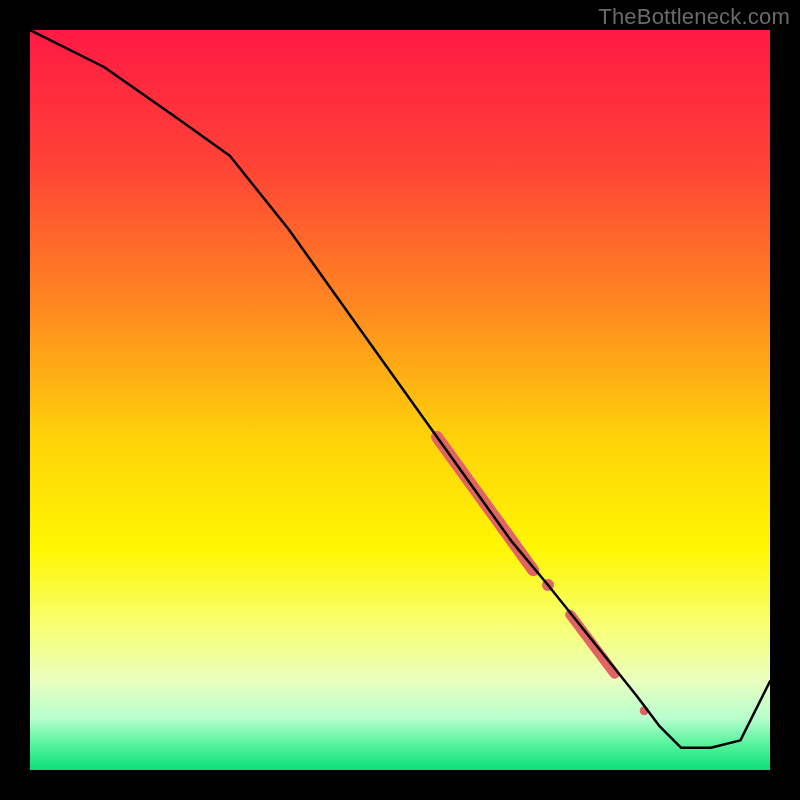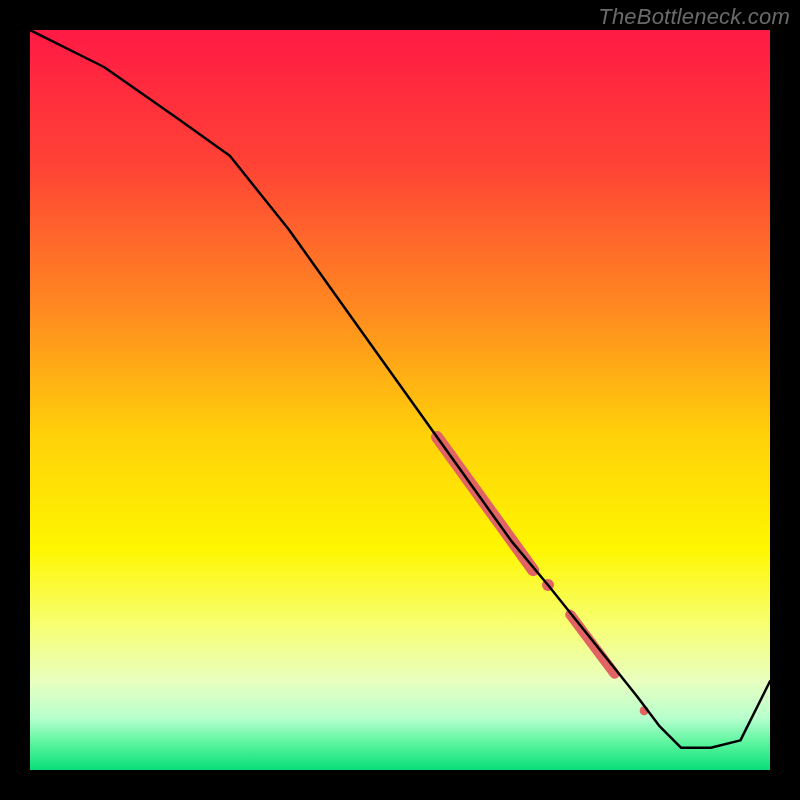--- a/index.html
+++ b/index.html
@@ -8,21 +8,20 @@
     width: 800px;
     height: 800px;
     background: #000;
     overflow: hidden;
   }
   .chart-container {
     position: relative;
     width: 800px;
     height: 600px;
     background: #000;
-    font-style: italic;
   }
   .plot-area {
     position: absolute;
     left: 30px;
     top: 30px;
     width: 740px;
     height: 740px;
   }
   .watermark {
     position: absolute;

